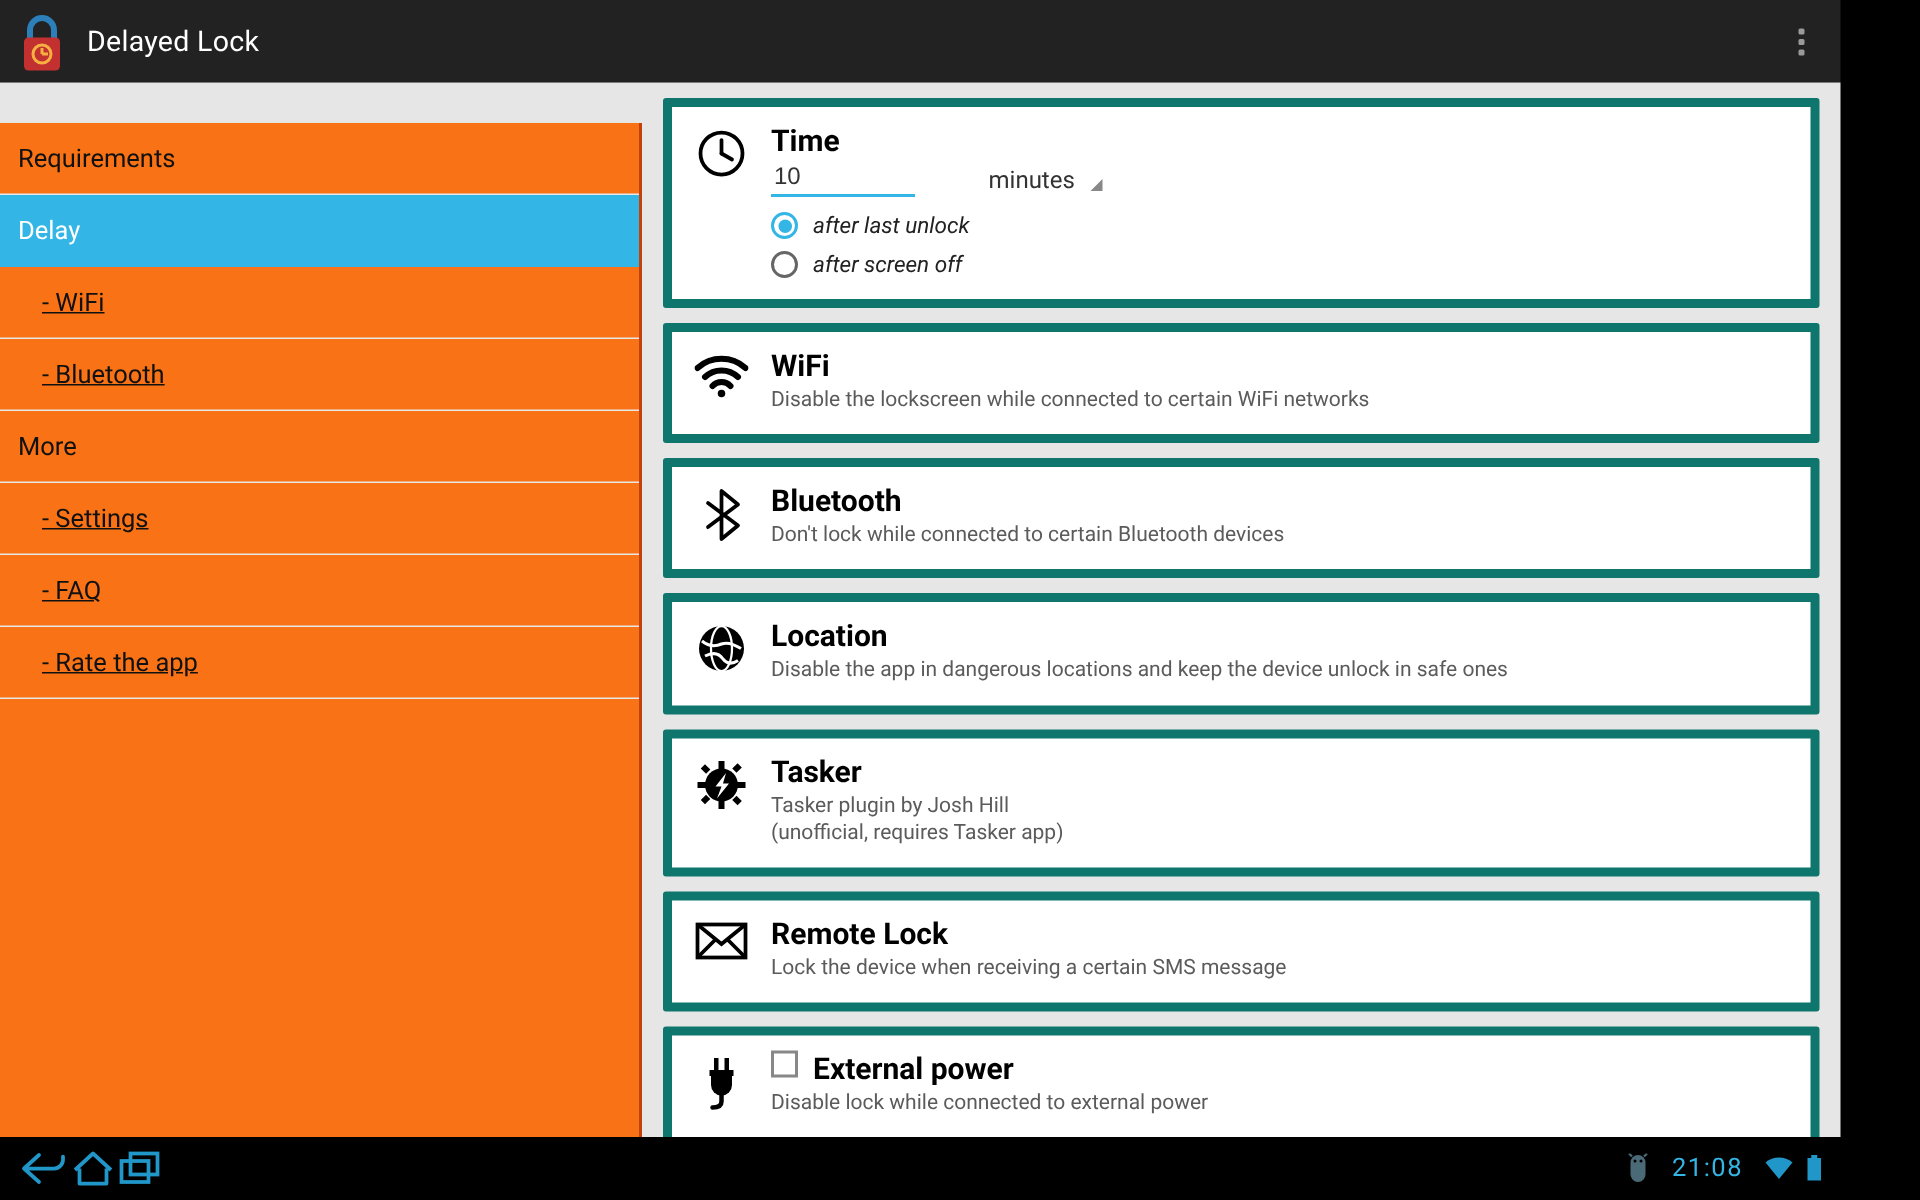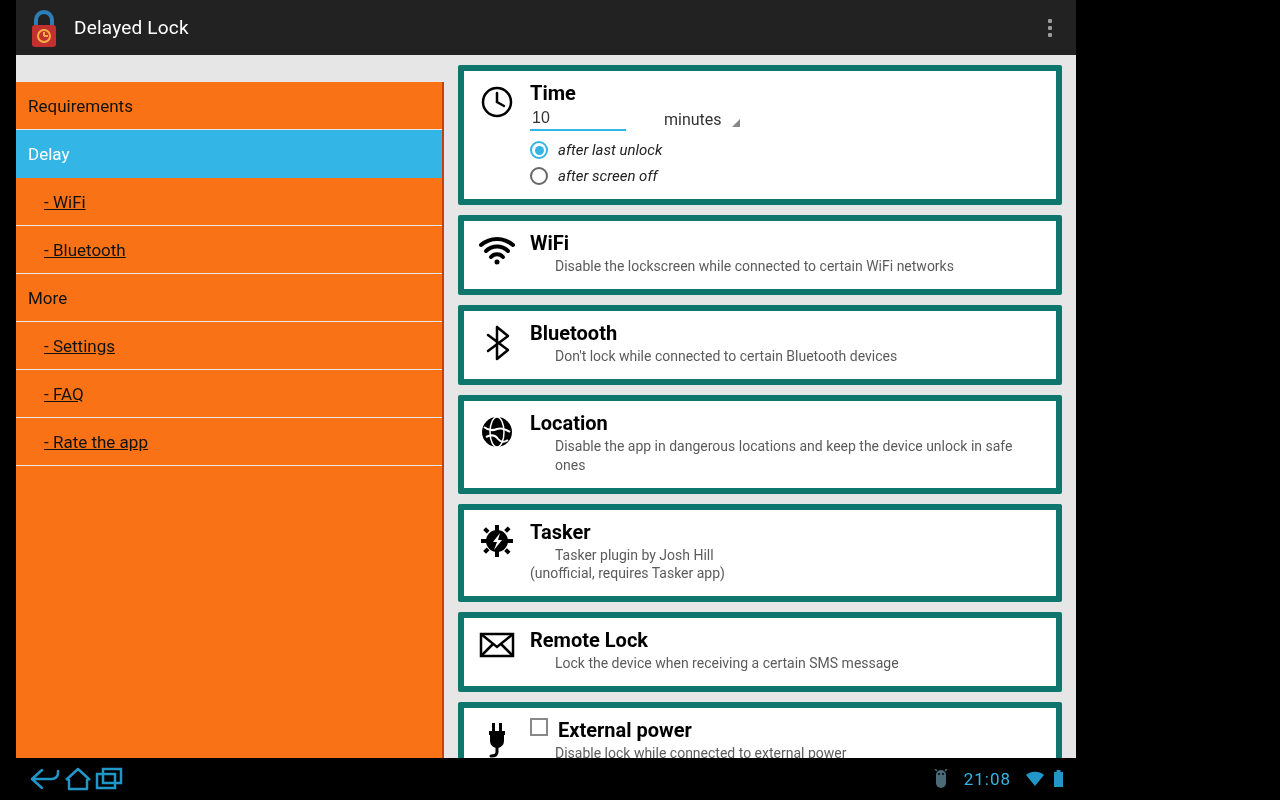--- a/index.html
+++ b/index.html
@@ -1,17 +1,17 @@
 <!DOCTYPE html>
 <html><head>
 <meta charset="utf-8">
 <style>
   * { box-sizing: border-box; margin: 0; padding: 0; }
   html, body { width: 1280px; height: 800px; font-family: Roboto, "Helvetica Neue", Arial, sans-serif; overflow: hidden; background: #000; }
-  .screen { width: 1076px; height: 800px; display: flex; flex-direction: column; padding-left: 16px; }
+  .screen { width: 1227px; height: 800px; display: flex; flex-direction: column; }
 
   
   .actionbar { height: 55px; background: #222; color: #fff; display: flex; align-items: center; padding: 0 12px; }
   .actionbar .app-icon { width: 32px; height: 40px; margin-right: 14px; position: relative; display:flex; align-items:flex-end; justify-content:center;}
   .actionbar .title { font-size: 19px; font-weight: 400; letter-spacing: .2px; }
   .actionbar .spacer { flex: 1; }
   .actionbar .overflow { width: 28px; height: 40px; display:flex; flex-direction:column; justify-content:center; align-items:center; gap:3px; cursor:pointer;}
   .actionbar .overflow span { width:4px; height:4px; background:#9a9a9a; border-radius:1px;}
 
   
@@ -22,23 +22,23 @@
   .side-item { height: 48px; display: flex; align-items: center; padding: 0 12px; font-size: 17px; color: #111; border-bottom: 1px solid #e8e8e8; cursor: pointer; }
   .side-item.indent { padding-left: 28px; text-decoration: underline; }
   .side-item.selected { background: #33b5e5; color: #fff; border-bottom-color:#33b5e5;}
 
   
   .main { flex: 1; padding: 10px 14px; overflow-y: auto; display:flex; flex-direction:column; gap:10px;}
   .card { background: #fff; border: 6px solid #0f766e; border-radius: 2px; padding: 10px 14px 14px 14px; display:flex; gap:14px;}
   .card .icon { width: 38px; display:flex; justify-content:center; padding-top:4px;}
   .card .body { flex:1; }
   .card .body .ctitle { font-size: 20px; font-weight: 700; color:#000; }
-  .card .body .cdesc { font-size: 14px; color: #5b5b5b; line-height:1.3; margin-top:2px;margin-left:25px;}
+  .card .body .cdesc { font-size: 14px; color: #5b5b5b; line-height:1.3; margin-top:2px;}
   .card .body .cdesc2 { font-size: 14px; color: #5b5b5b; line-height:1.3;}
-  .time-row { display:flex; align-items:flex-end; gap:9px; margin-top:2px;}
+  .time-row { display:flex; align-items:flex-end; gap:20px; margin-top:2px;}
   .time-input { width: 96px; border:none; border-bottom: 2px solid #33b5e5; font-size:16px; padding:2px 2px; outline:none; color:#333;}
   .unit-picker { font-size:16px; color:#333; padding-bottom:2px; position:relative; padding-right:18px;margin-left:29px;}
   .unit-picker:after { content:""; position:absolute; right:0; bottom:4px; width:0;height:0; border-left:8px solid transparent; border-bottom:8px solid #888;}
   .radios { margin-top:10px; display:flex; flex-direction:column; gap:8px;}
   .radio-row { display:flex; align-items:center; gap:10px; font-size:15px; color:#222; cursor:pointer;font-style:italic;}
   .radio { width:18px;height:18px;border:2px solid #666;border-radius:50%; display:inline-flex; align-items:center; justify-content:center;}
   .radio.checked { border-color:#33b5e5;}
   .radio.checked:after { content:""; width:9px; height:9px; background:#33b5e5; border-radius:50%;}
   .check-row { display:flex; align-items:flex-start; gap:10px;}
   .checkbox { width:18px;height:18px;border:2px solid #888; display:inline-block;}

